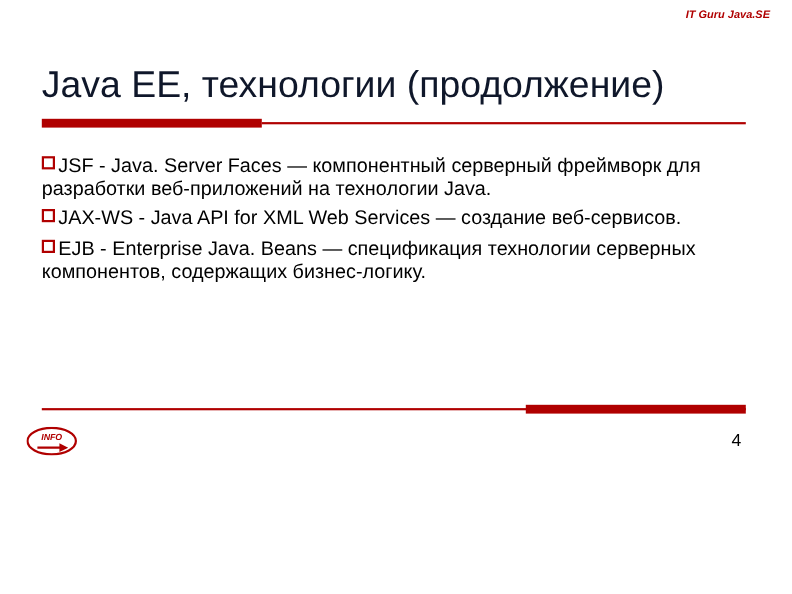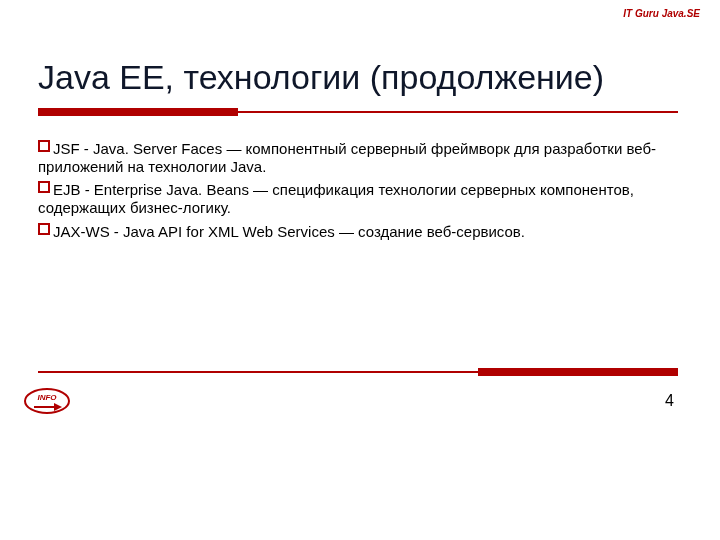--- a/index.html
+++ b/index.html
@@ -58,21 +58,21 @@
     left: 200px;
     right: 0;
     height: 2px;
     background: #b00000;
   }
   .body {
     position: absolute;
     top: 140px;
     left: 38px;
     right: 34px;
-    font-size: 15px;
+    font-size: 18px;
     line-height: 1.18;
   }
   .bullet {
     margin-bottom: 6px;
   }
   .bullet .marker {
     display: inline-block;
     width: 12px;
     height: 12px;
     border: 2px solid #b00000;
@@ -132,24 +132,24 @@
   <div class="title-underline">
     <div class="thick"></div>
     <div class="thin"></div>
   </div>
 
   <div class="body">
     <div class="bullet">
       <span class="marker"></span><span>JSF - Java. Server Faces — компонентный серверный фреймворк для разработки веб-приложений на технологии Java.</span>
     </div>
     <div class="bullet">
-      <span class="marker"></span><span>EJB - Enterprise Java. Beans — спецификация технологии серверных компонентов, содержащих бизнес-логику.</span>
+      <span class="marker"></span><span>JAX-WS - Java API for XML Web Services — создание веб-сервисов.</span>
     </div>
     <div class="bullet">
-      <span class="marker"></span><span>JAX-WS - Java API for XML Web Services — создание веб-сервисов.</span>
+      <span class="marker"></span><span>EJB - Enterprise Java. Beans — спецификация технологии серверных компонентов, содержащих бизнес-логику.</span>
     </div>
   </div>
 
   <div class="footer-line">
     <div class="thin"></div>
     <div class="thick"></div>
   </div>
 
   <div class="logo">
     <svg viewBox="0 0 46 26" width="46" height="26">

